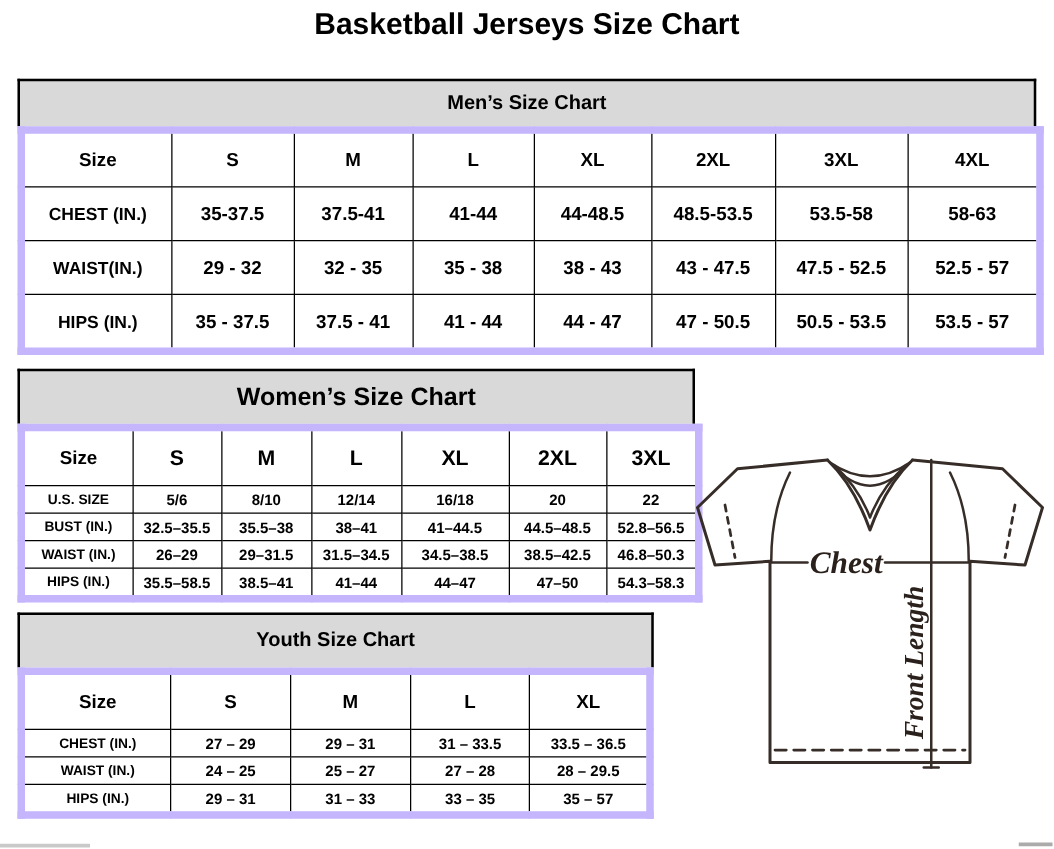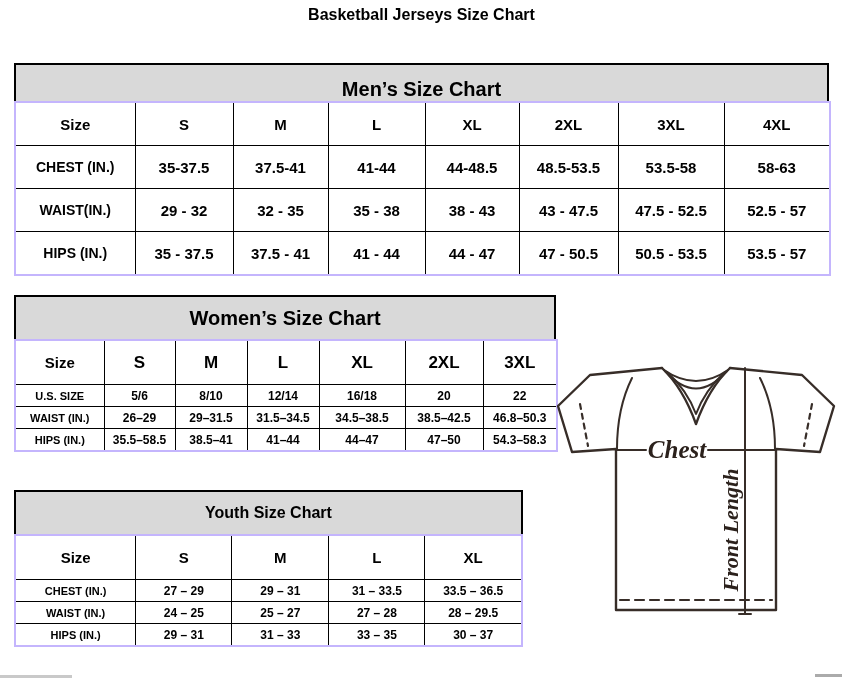--- a/index.html
+++ b/index.html
@@ -2,37 +2,37 @@
 <html><head>
 <meta charset="utf-8">
 <style>
   html,body { margin:0; padding:0; }
   body {
     width:843px; height:679px; position:relative; overflow:hidden;
     background:#ffffff; font-family:"Liberation Sans", sans-serif; color:#000;
   }
   .page-title {
     position:absolute; left:0; top:6px; width:100%;
-    text-align:center; font-size:16px; font-weight:bold; letter-spacing:0px;
+    text-align:center; font-size:24px; font-weight:bold; letter-spacing:0px;
   }
   .tbl { position:absolute; }
   #men   { left:14px; top:63px;  width:815px; }
   #women { left:14px; top:295px; width:542px; }
   #youth { left:14px; top:490px; width:509px; }
   .band {
     background:#d9d9d9; border:2px solid #000; border-bottom:none;
     display:flex; align-items:center; justify-content:center;
     font-weight:bold;
   }
-  #men .band   { height:36px; font-size:20px;align-items:flex-end; }
+  #men .band   { height:36px; font-size:16px; }
   #women .band { height:42px; font-size:20px; }
   #youth .band { height:42px; font-size:16px; }
   table.size-table {
     border-collapse:collapse; table-layout:fixed; width:100%;
-    border:2px solid #c4b5fd;
+    border:6px solid #c4b5fd;
   }
   .size-table th, .size-table td {
     border:1px solid #000; text-align:center; vertical-align:middle;
     font-weight:bold; padding:0; overflow:hidden; white-space:nowrap;
   }
   #men th   { height:42px; font-size:15px; }
   #men td   { height:42px; font-size:15px; }
   #men td.rowlabel { font-size:14px; }
   #women th { height:43px; font-size:17px; }
   #women th.rowlabel-h { font-size:15px; }
@@ -147,20 +147,29 @@
         <tr>
           <td class="rowlabel">U.S. SIZE</td>
           <td>5/6</td>
           <td>8/10</td>
           <td>12/14</td>
           <td>16/18</td>
           <td>20</td>
           <td>22</td>
         </tr>
         <tr>
+          <td class="rowlabel">BUST (IN.)</td>
+          <td>32.5–35.5</td>
+          <td>35.5–38</td>
+          <td>38–41</td>
+          <td>41–44.5</td>
+          <td>44.5–48.5</td>
+          <td>52.8–56.5</td>
+        </tr>
+        <tr>
           <td class="rowlabel">WAIST (IN.)</td>
           <td>26–29</td>
           <td>29–31.5</td>
           <td>31.5–34.5</td>
           <td>34.5–38.5</td>
           <td>38.5–42.5</td>
           <td>46.8–50.3</td>
         </tr>
         <tr>
           <td class="rowlabel">HIPS (IN.)</td>
@@ -209,21 +218,21 @@
           <td>24 – 25</td>
           <td>25 – 27</td>
           <td>27 – 28</td>
           <td>28 – 29.5</td>
         </tr>
         <tr>
           <td class="rowlabel">HIPS (IN.)</td>
           <td>29 – 31</td>
           <td>31 – 33</td>
           <td>33 – 35</td>
-          <td>30 – 37</td>
+          <td>35 – 57</td>
         </tr>
       </tbody>
     </table>
   </section>
 
 <div class="jersey-wrap">
   <svg width="282" height="266" viewBox="0 0 282 266">
     <g fill="none" stroke="#372d28" stroke-width="2.4" stroke-linejoin="round" stroke-linecap="round">
 
       <path d="M106,6 L34,13 L2,44 L16,90 L60,87 L60,248 L220,248 L220,87 L264,90 L278,44 L246,13 L174,6"></path>

